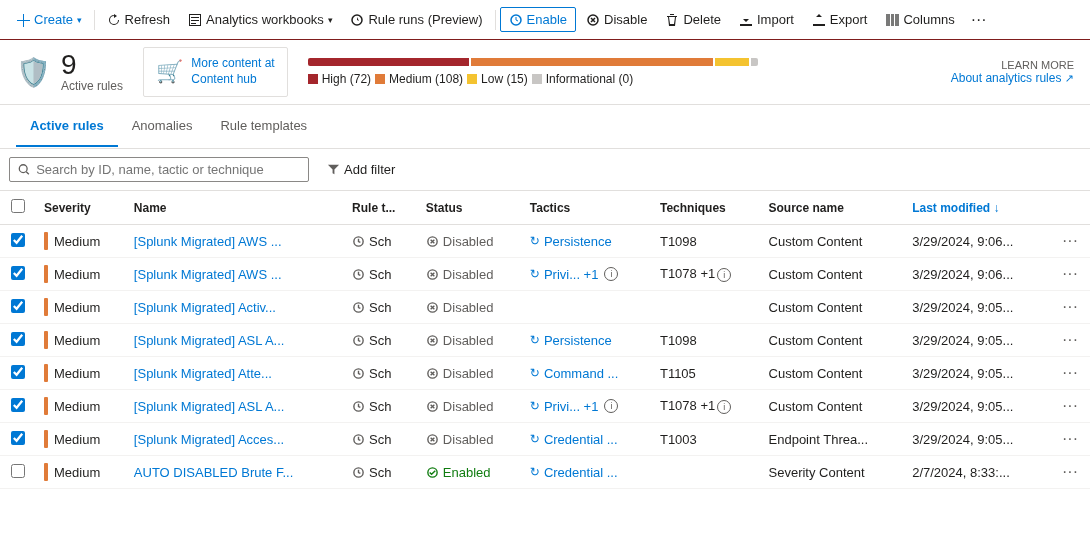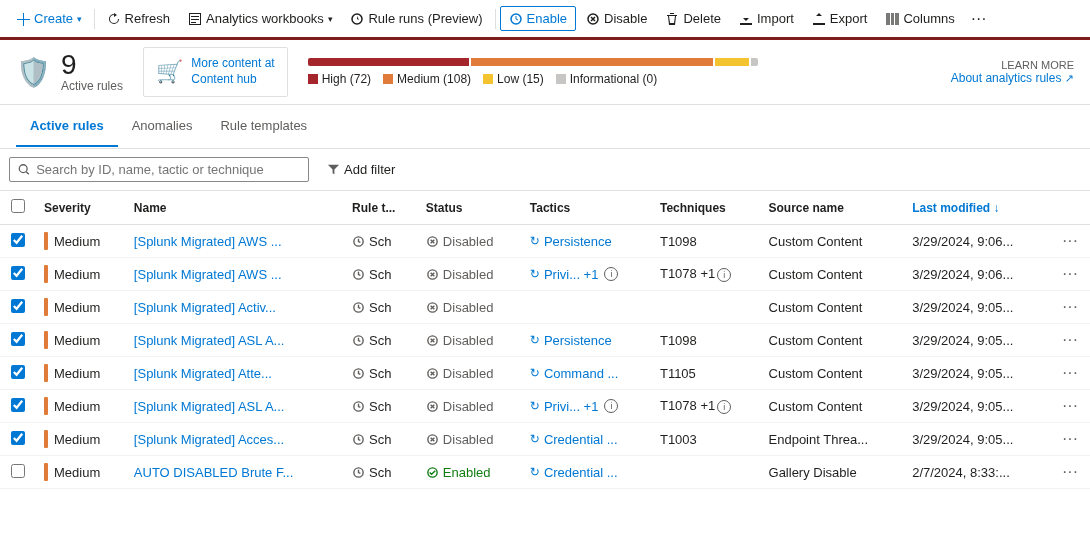--- a/index.html
+++ b/index.html
@@ -1,21 +1,21 @@
 <!DOCTYPE html>
 <html><head>
   <meta charset="utf-8">
   <style>
     * { box-sizing: border-box; margin: 0; padding: 0; }
     body { font-family: 'Segoe UI', Arial, sans-serif; font-size: 13px; background: #fff; color: #201f1e; overflow: hidden; width: 1090px; height: 540px; }
     
     
     .toolbar {
       display: flex; align-items: center; gap: 2px;
-      padding: 6px 8px; border-bottom: 3px solid #7f1d1d;
+      padding: 6px 8px; border-bottom: 1px solid #7f1d1d;
       height: 40px; background: #fff;
     }
     .toolbar-btn {
       display: flex; align-items: center; gap: 4px;
       padding: 4px 8px; cursor: pointer; border: none; background: none;
       font-size: 13px; color: #201f1e; border-radius: 2px;
       white-space: nowrap;
     }
     .toolbar-btn.primary { color: #0078d4; }
     .toolbar-btn svg { width: 14px; height: 14px; }
@@ -36,21 +36,21 @@
     .content-hub-icon { font-size: 22px; color: #0078d4; }
     .content-hub-text { font-size: 12px; color: #0078d4; max-width: 140px; line-height: 1.3; }
     
     .severity-section { flex: 1; }
     .severity-title { font-size: 12px; font-weight: 600; margin-bottom: 6px; }
     .severity-bar { display: flex; height: 8px; border-radius: 2px; overflow: hidden; gap: 2px; width: 450px; margin-bottom: 6px; }
     .severity-bar-high { background: #a4262c; flex: 72; }
     .severity-bar-medium { background: #e07b39; flex: 108; }
     .severity-bar-low { background: #f4c330; flex: 15; }
     .severity-bar-info { background: #c8c6c4; flex: 3; }
-    .severity-legend { display: flex; align-items: flex-start; gap: 12px; }
+    .severity-legend { display: flex; align-items: flex-start; gap: 4px; }
     .legend-item { display: flex; align-items: center; gap: 4px; font-size: 12px; }
     .legend-dot { width: 10px; height: 10px; display: inline-block; }
     .legend-dot.high { background: #a4262c; }
     .legend-dot.medium { background: #e07b39; }
     .legend-dot.low { background: #f4c330; }
     .legend-dot.info { background: #c8c6c4; }
     
     .learn-more { text-align: right; font-size: 12px; color: #605e5c; white-space: nowrap; }
     .learn-more a { color: #0078d4; text-decoration: none; font-size: 12px; }
     
@@ -603,21 +603,21 @@
                 <span class="enabled-badge">Enabled</span>
               </span>
             </td>
             <td>
               <span class="tactics-badge">
                 <span style="font-size:12px;color:#0078d4;">↻</span>
                 <span style="color:#0078d4;">Credential ...</span>
               </span>
             </td>
             <td></td>
-            <td>Gallery Disable</td>
+            <td>Severity Content</td>
             <td>
               <div class="last-col">
                 <span>2/7/2024, 8:33:...</span>
               </div>
             </td>
             <td><span class="row-menu">···</span></td>
           </tr>
         </tbody>
     </table>
   </div>

